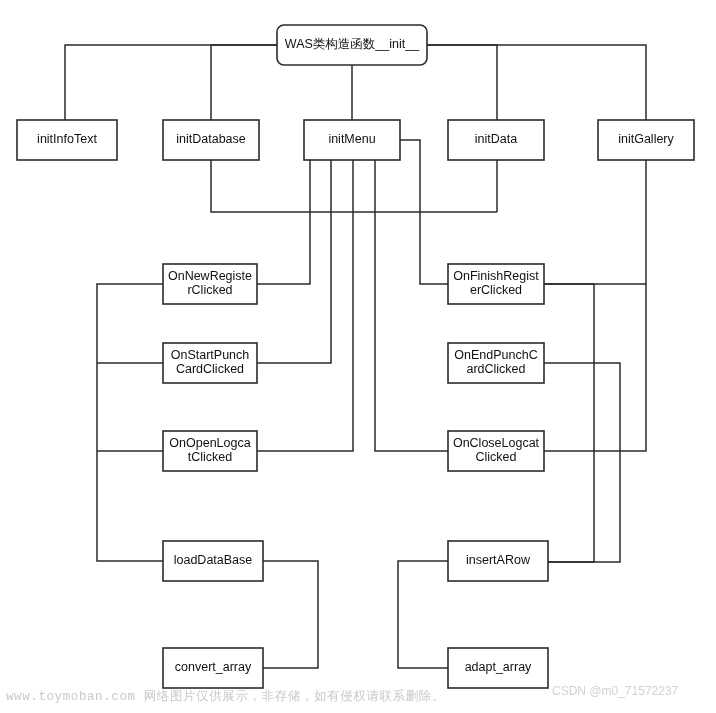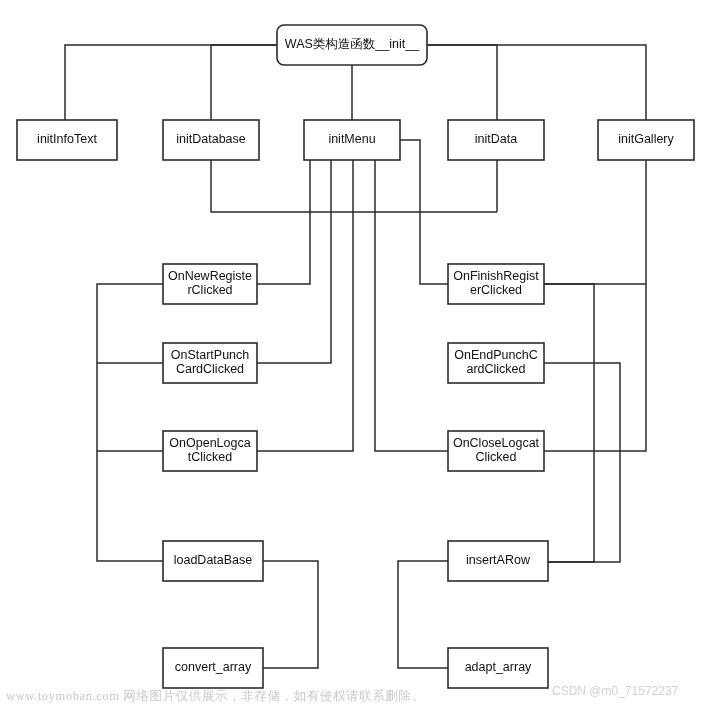--- a/index.html
+++ b/index.html
@@ -46,21 +46,21 @@
     fill: none;
     stroke: #2b2b2b;
     stroke-width: 1.5;
     stroke-linecap: butt;
     stroke-linejoin: miter;
   }
   .watermark-left {
     position: absolute;
     left: 6px;
     top: 688px;
-    font-family: Liberation Serif, serif;
+    font-family: Liberation Mono, monospace;
     font-size: 12.5px;
     color: #c9c9c9;
     letter-spacing: 0.6px;
     white-space: nowrap;
   }
   .watermark-right {
     position: absolute;
     left: 552px;
     top: 684px;
     font-family: "Liberation Sans", sans-serif;

